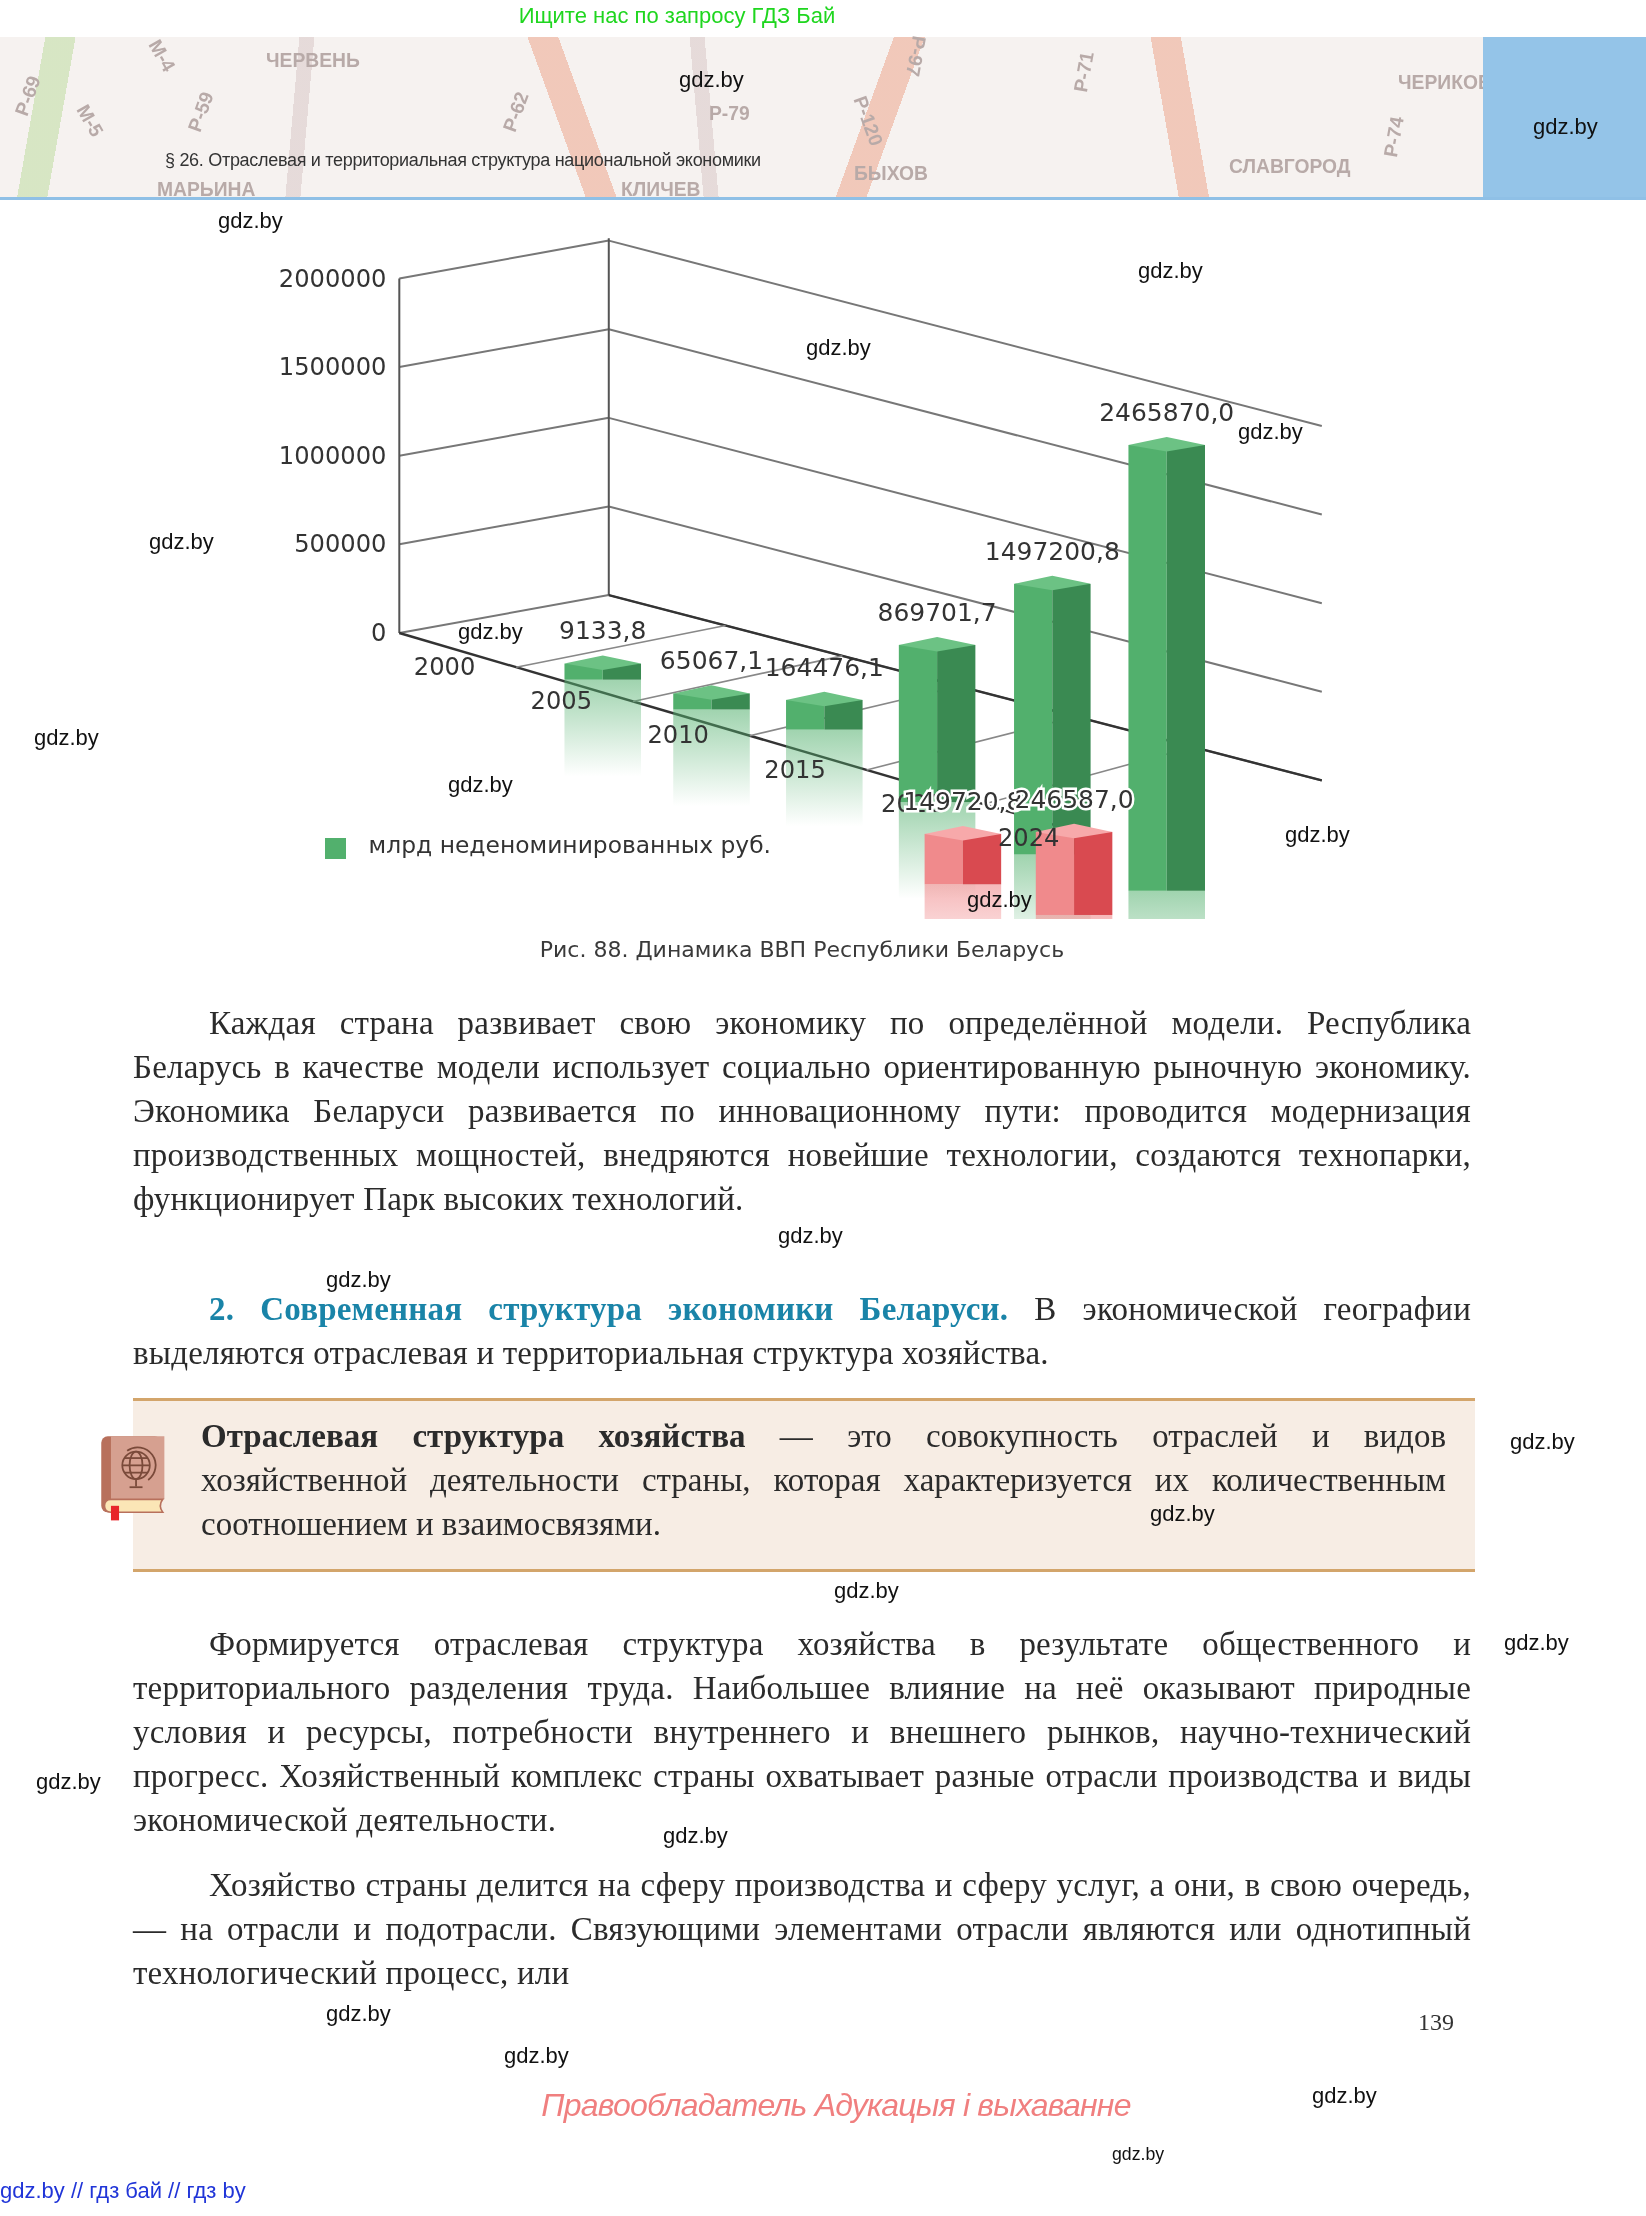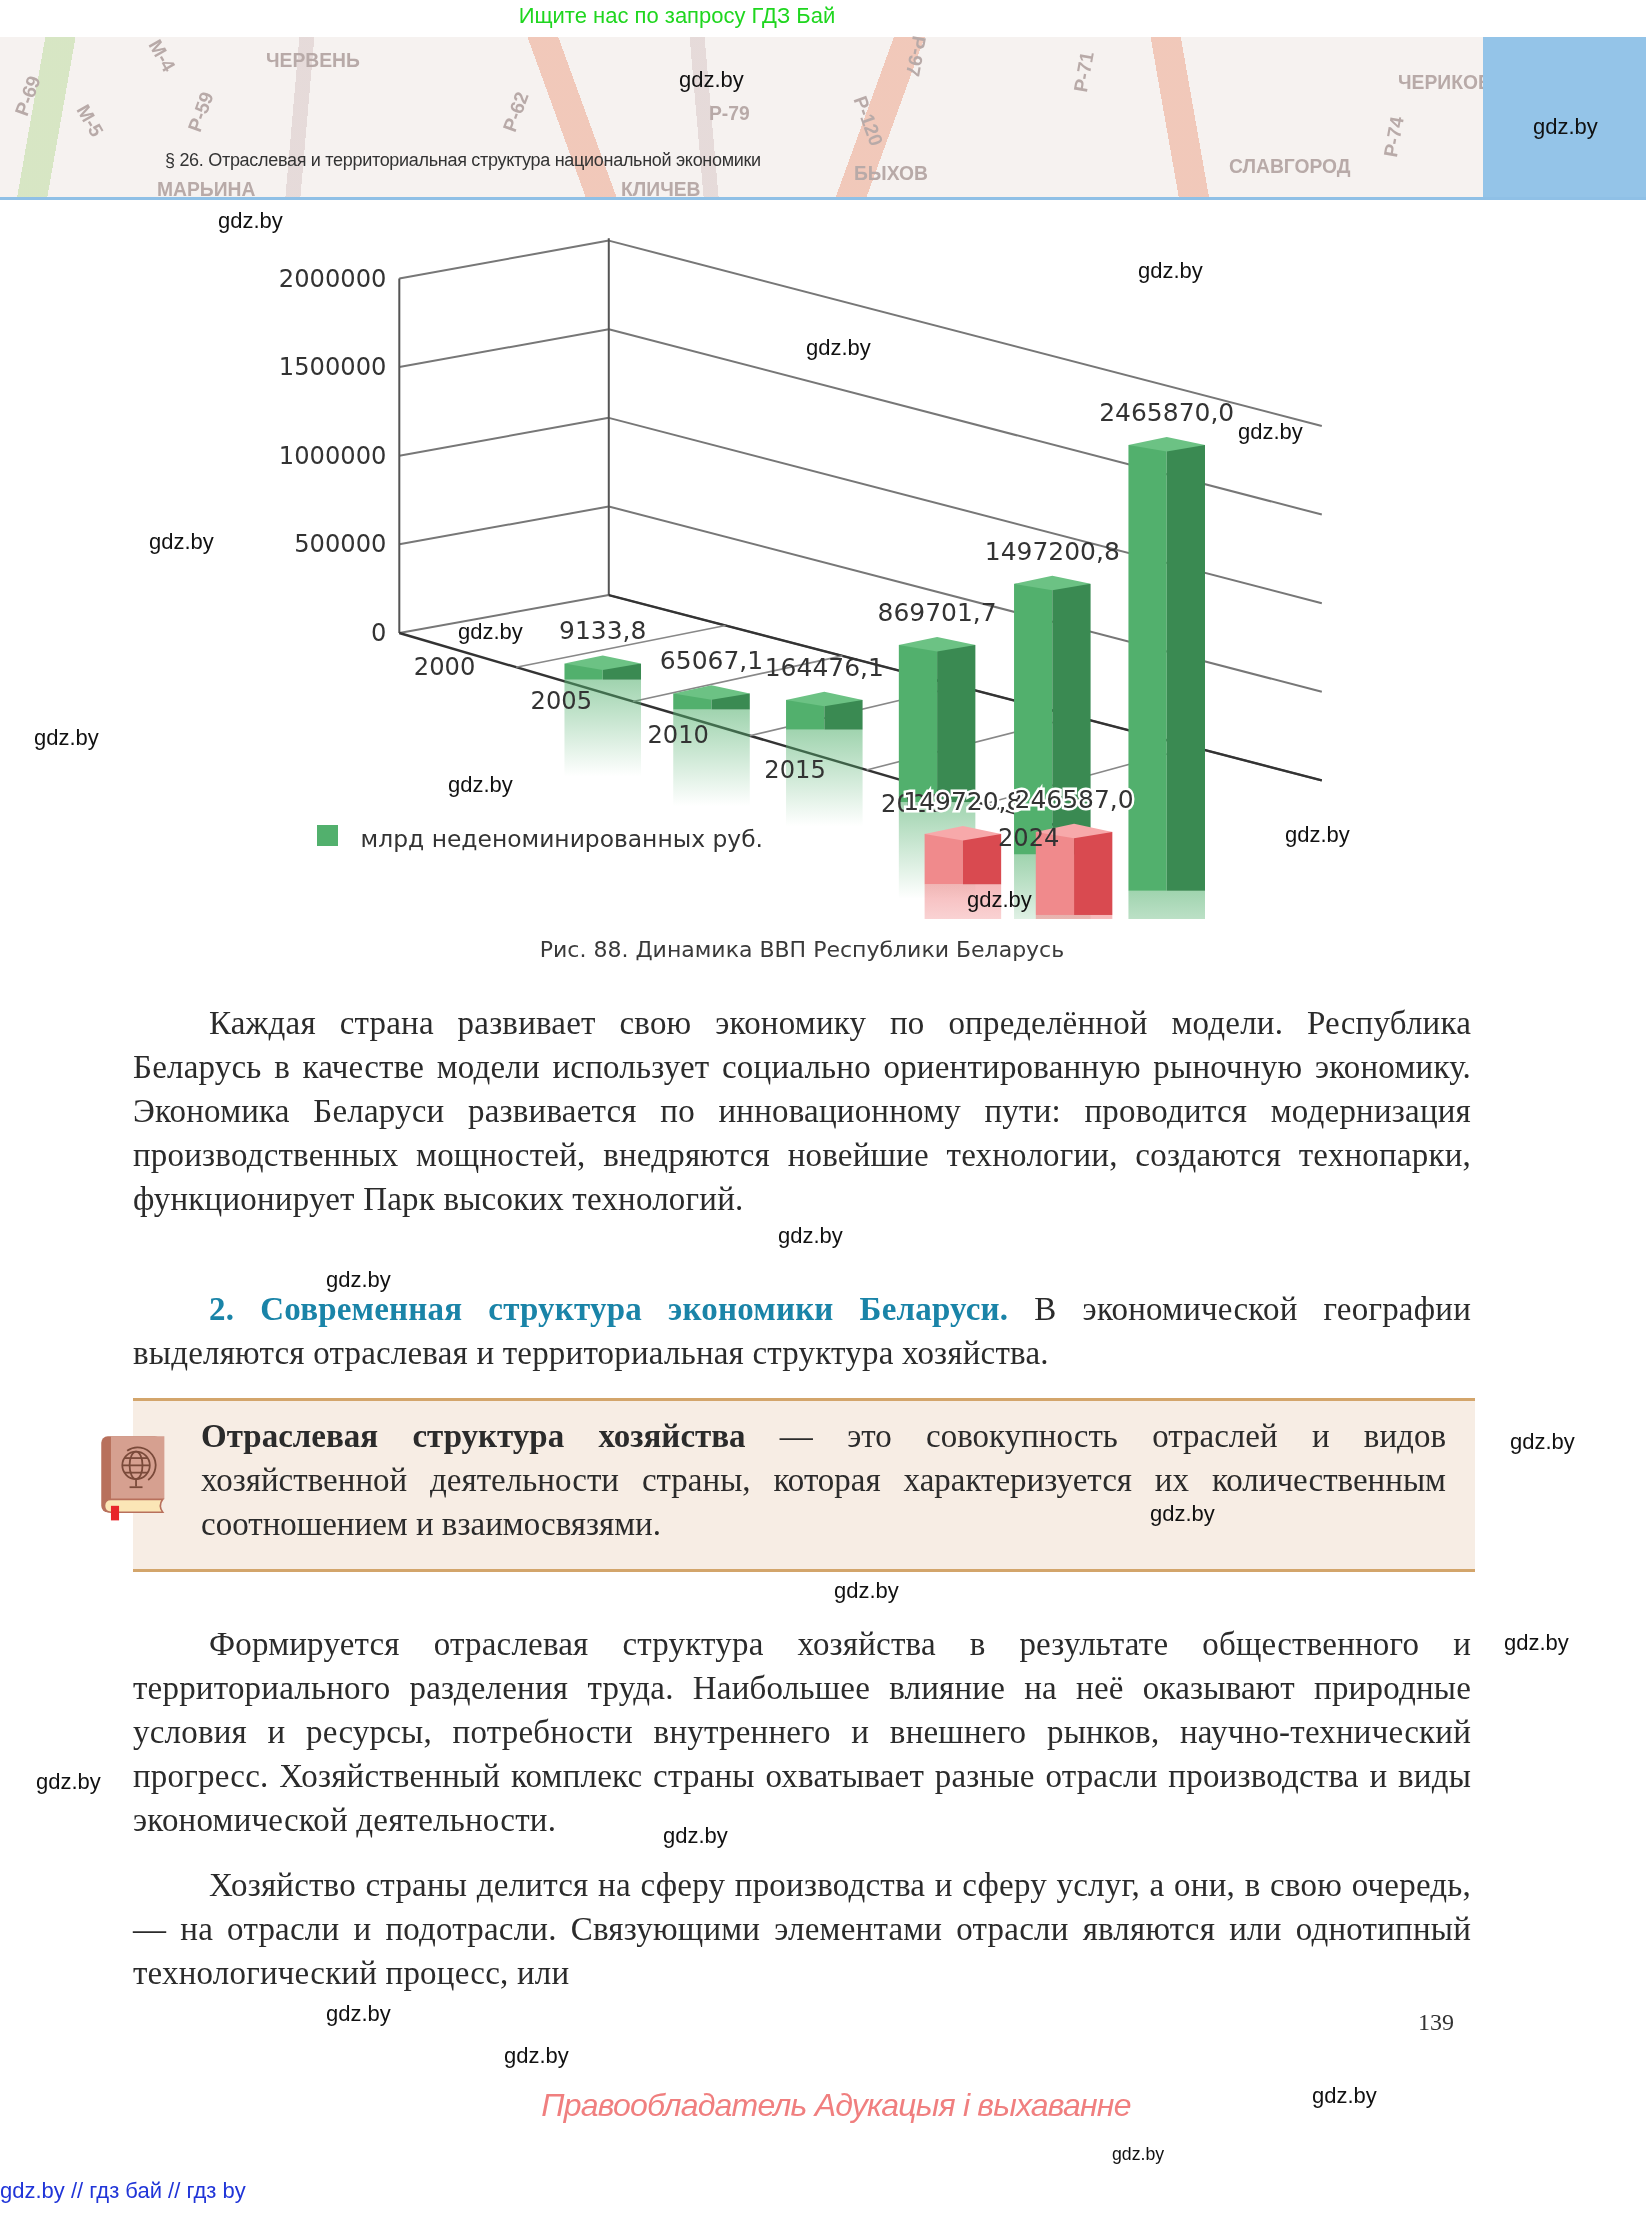--- a/index.html
+++ b/index.html
@@ -181,21 +181,21 @@
       <text x="1022.5" y="838.09156316" text-anchor="middle" font-family="DejaVu Sans, sans-serif" font-size="31" fill="#333">164476,1</text>
       <text x="1162.5" y="769.83893852" text-anchor="middle" font-family="DejaVu Sans, sans-serif" font-size="31" fill="#333">869701,7</text>
       <text x="1305.5" y="694.02814048" text-anchor="middle" font-family="DejaVu Sans, sans-serif" font-size="31" fill="#333">1497200,8</text>
       <text x="1447.5" y="521.658772" text-anchor="middle" font-family="DejaVu Sans, sans-serif" font-size="31" fill="#333">2465870,0</text>
       <text x="1194.5" y="1004.4167056000001" text-anchor="middle" font-family="DejaVu Sans, sans-serif" font-size="31" fill="#333" stroke="#fff" stroke-width="6" paint-order="stroke">149720,8</text>
       <text x="1332.5" y="1001.9266339999999" text-anchor="middle" font-family="DejaVu Sans, sans-serif" font-size="31" fill="#333" stroke="#fff" stroke-width="6" paint-order="stroke">246587,0</text>
     </g>
 </svg>
 
 <div class="abs" style="left:317px;top:820px;">
-  <div style="display:flex;align-items:flex-start;height:34px;margin-top:4.8px;">
+  <div style="display:flex;align-items:flex-end;height:34px;margin-top:4.8px;margin-left:8px;">
     <span style="display:inline-block;width:21px;height:21px;background:#52b06d;margin-right:22.6px;"></span>
     <span style="font-family:'DejaVu Sans',sans-serif;font-size:23.4px;color:#333;">млрд неденоминированных руб.</span>
   </div>
 </div>
 
 <div class="abs caption">Рис. 88. Динамика ВВП Республики Беларусь</div>
 
 <div class="abs para" style="top:1001px;">
   <span class="indent"></span><span>Каждая страна развивает свою экономику по определённой модели. Республика Беларусь в качестве модели использует социально ориентированную рыночную экономику. Экономика Беларуси развивается по инновационному пути: проводится модернизация производственных мощностей, внедряются новейшие технологии, создаются технопарки, функционирует Парк высоких технологий.</span>
 </div>

